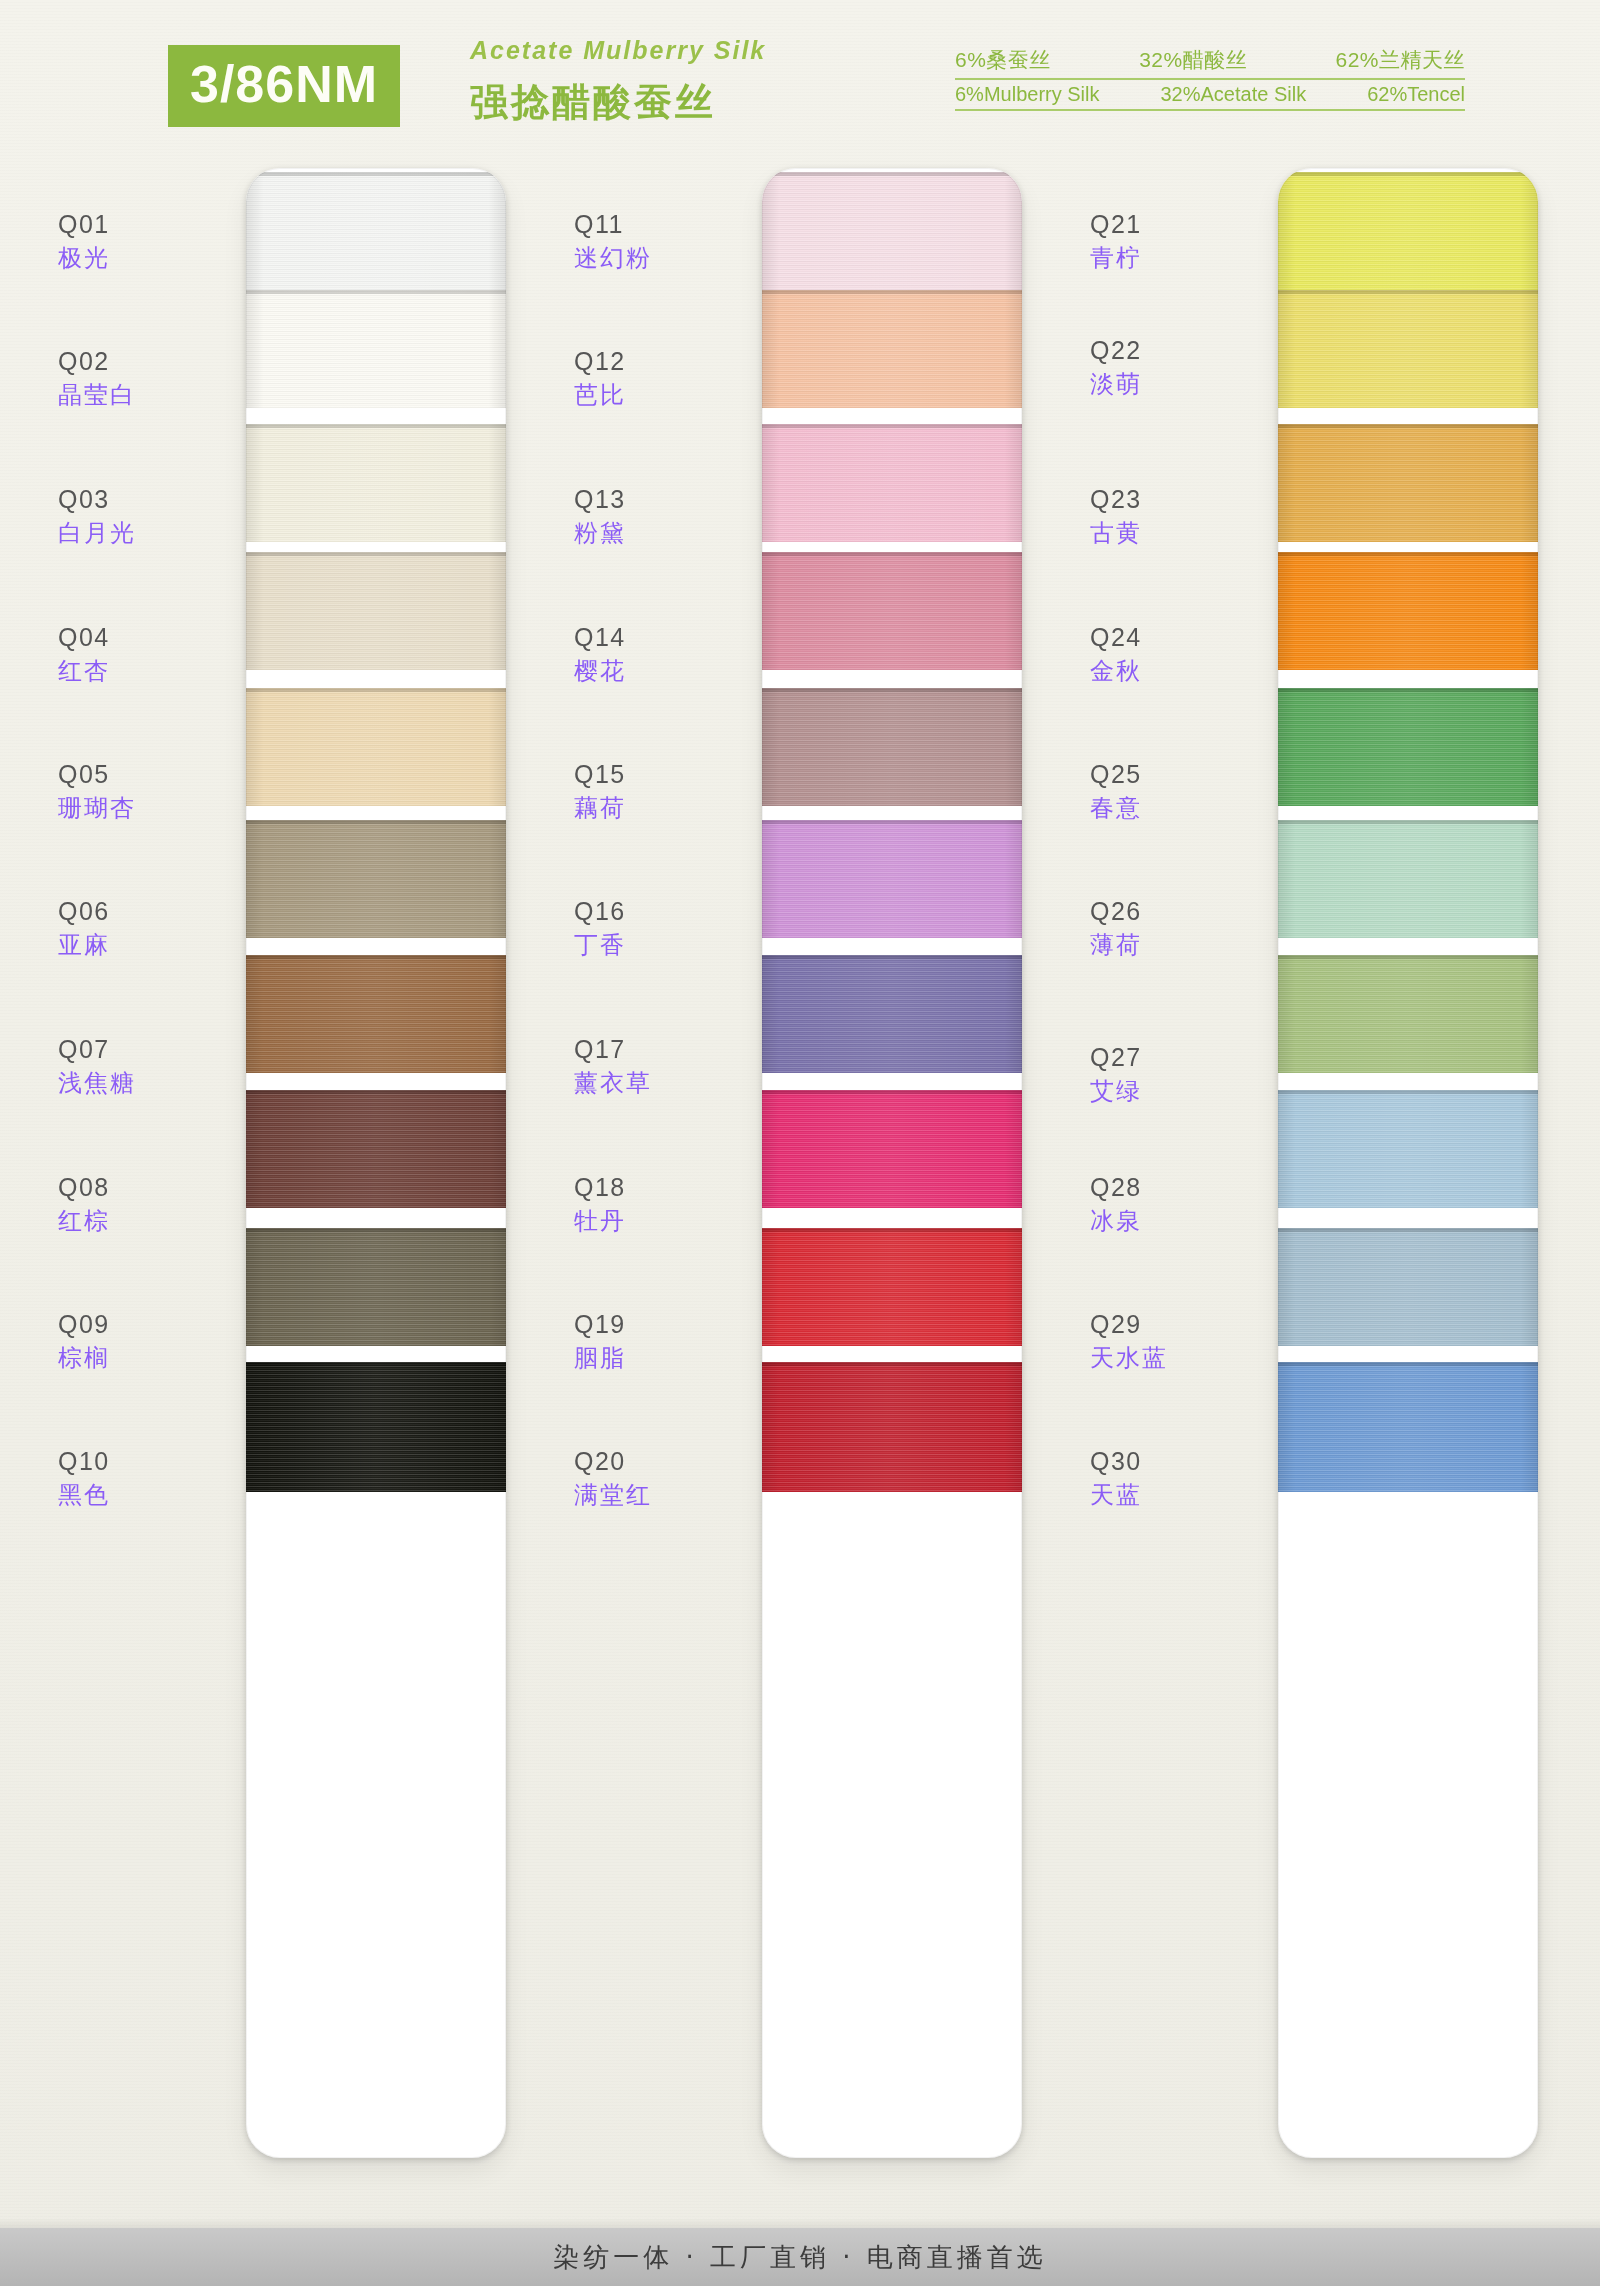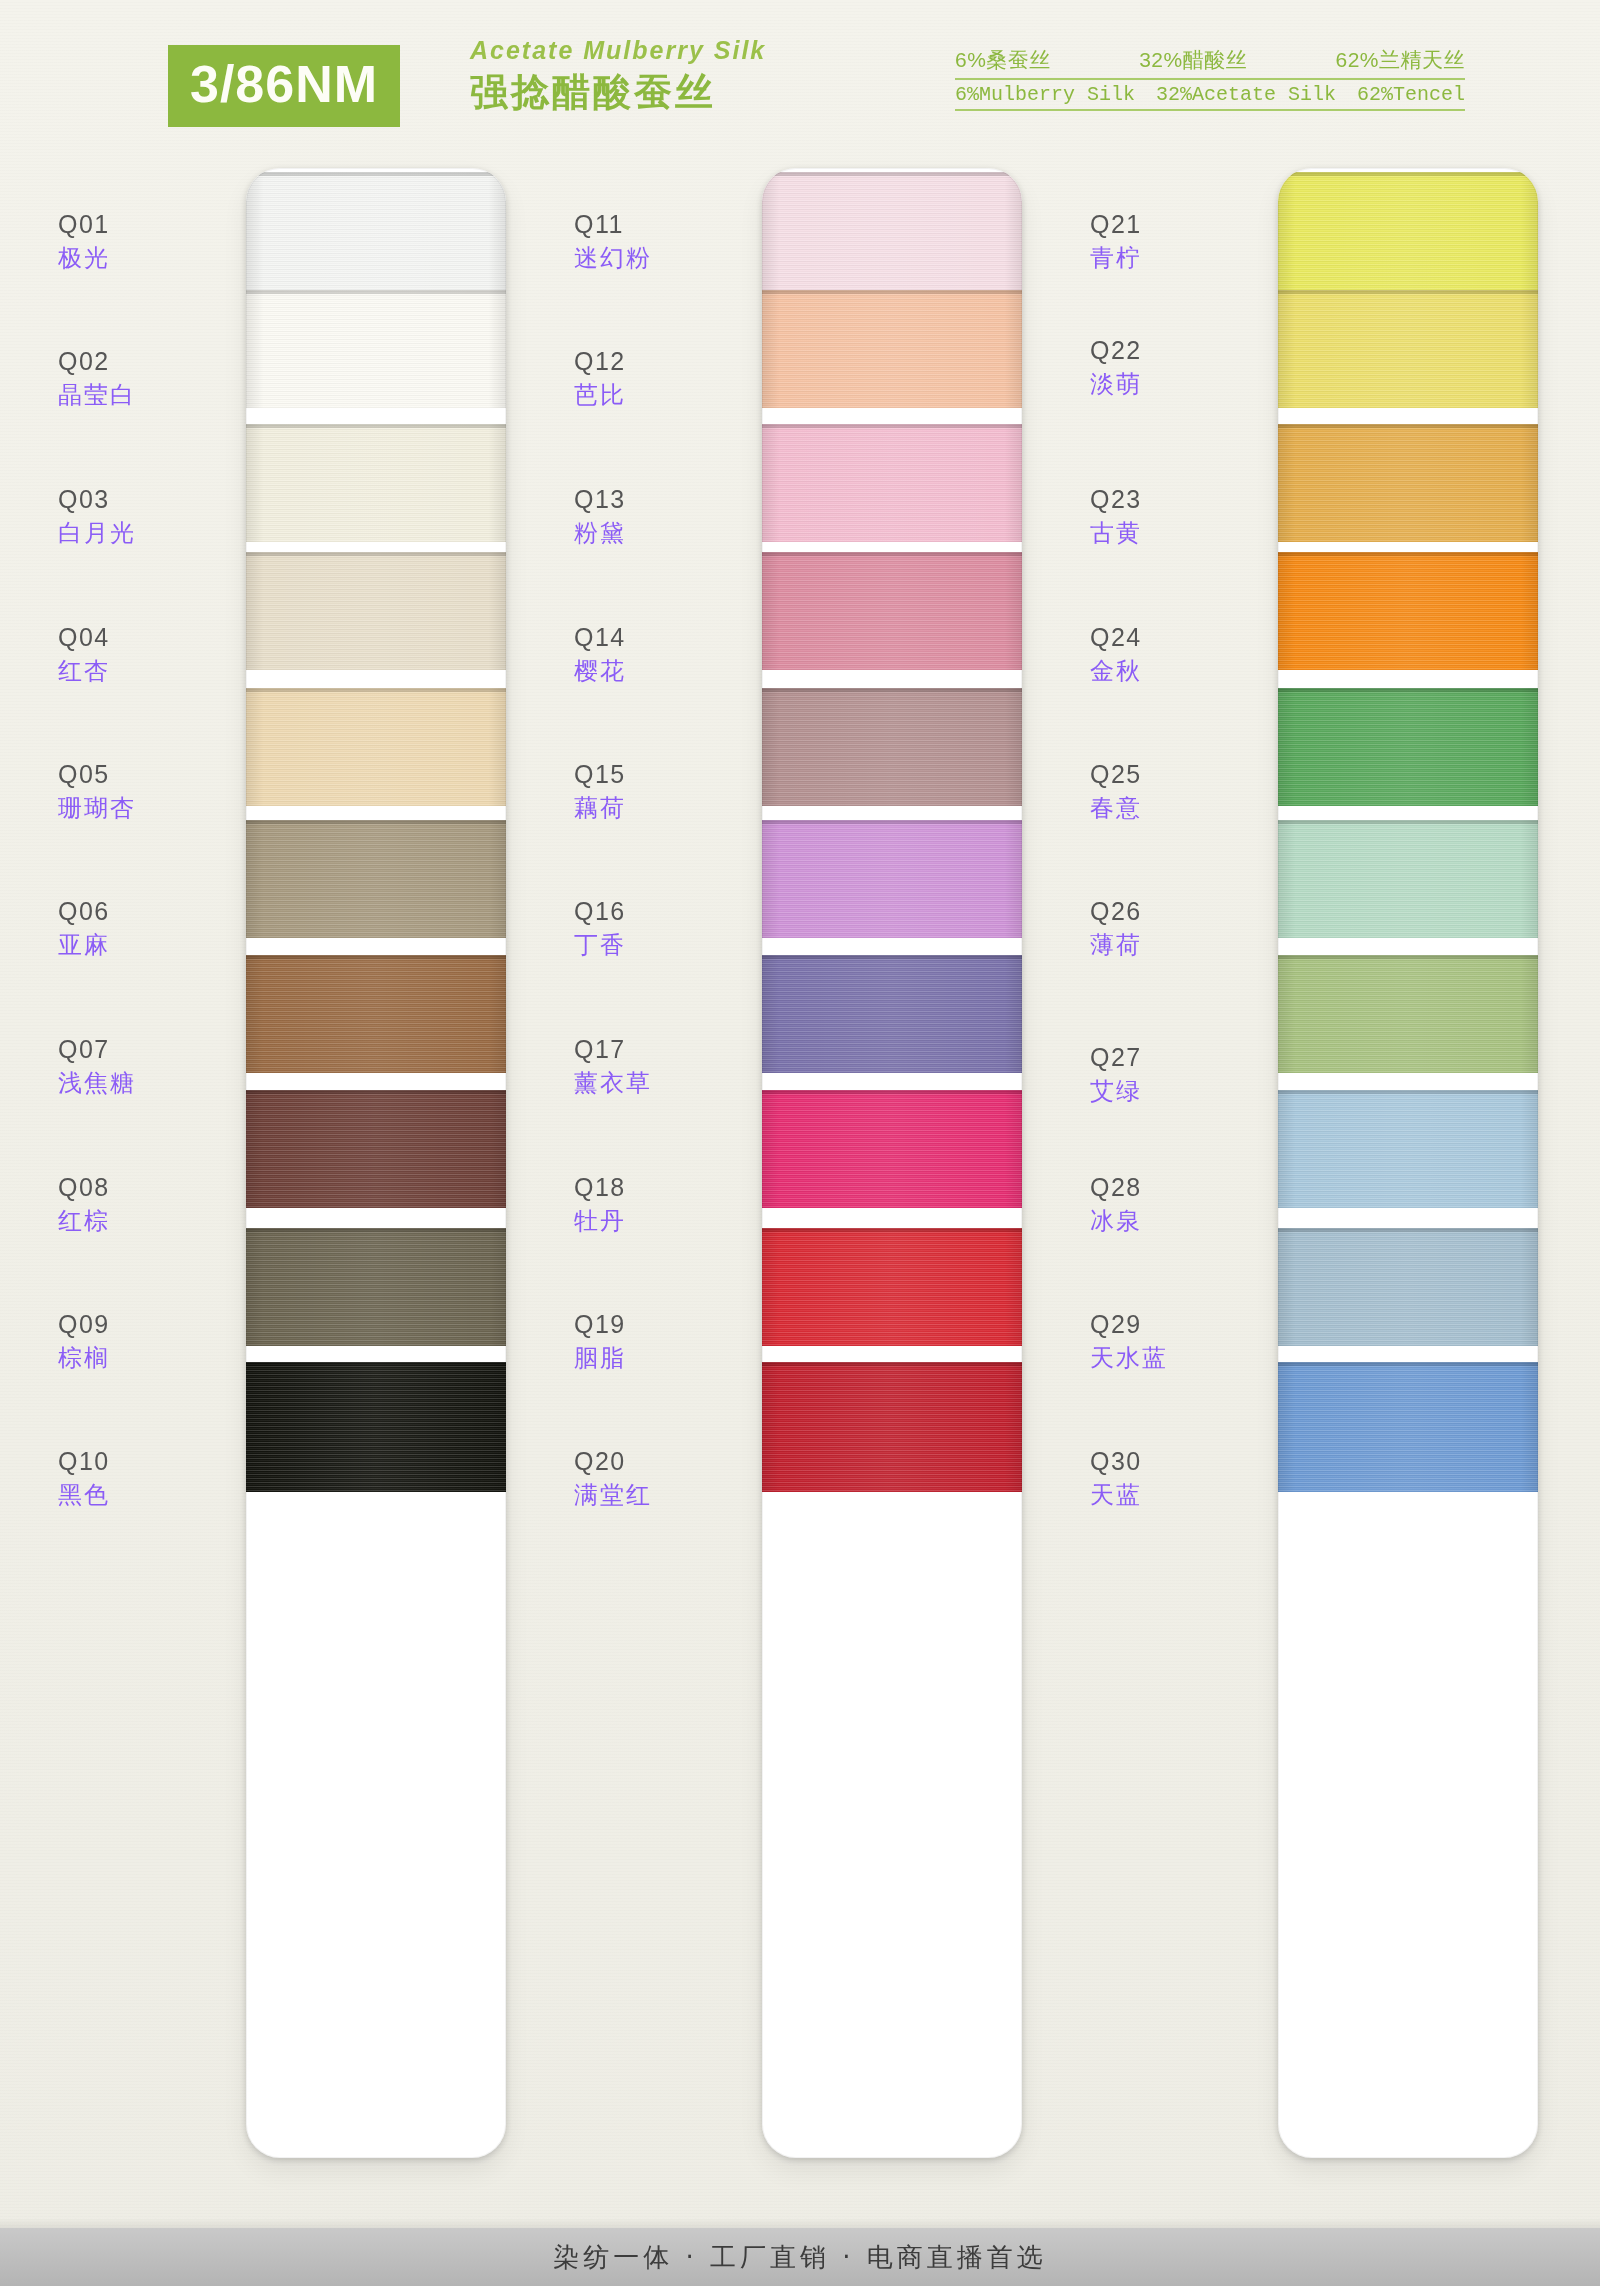--- a/index.html
+++ b/index.html
@@ -34,33 +34,33 @@
     font-weight:700;
   }
   .title-block{position:absolute;left:470px;top:36px;}
   .title-en{
     color:#9bc04a;font-family:Liberation Sans, sans-serif;
     font-size:25px;letter-spacing:2px;font-weight:700;
     font-style:italic;
   }
   .title-cn{
     color:#8cb83f;font-size:38px;font-weight:700;letter-spacing:3px;
-    margin-top:2px;
+    margin-top:12px;
     font-family:"DejaVu Serif","Liberation Serif",serif;
   }
   .comp{position:absolute;left:955px;top:46px;width:510px;}
   .comp-cn{
     display:flex;justify-content:space-between;
     color:#8cb83f;font-size:21px;letter-spacing:0.5px;
     padding-bottom:4px;border-bottom:2px solid #aacc6b;gap:8px;
   }
   .comp-en{
     display:flex;justify-content:space-between;
     color:#8cb83f;font-size:20px;margin-top:3px;
-    padding-bottom:3px;border-bottom:2px solid #aacc6b;font-family:Liberation Mono, monospace;
+    padding-bottom:3px;border-bottom:2px solid #aacc6b;
   }
 
   
   .column{position:absolute;top:168px;width:260px;height:1990px;}
   .col1{left:246px;}
   .col2{left:762px;}
   .col3{left:1278px;}
 
   .card{
     position:absolute;inset:0;

